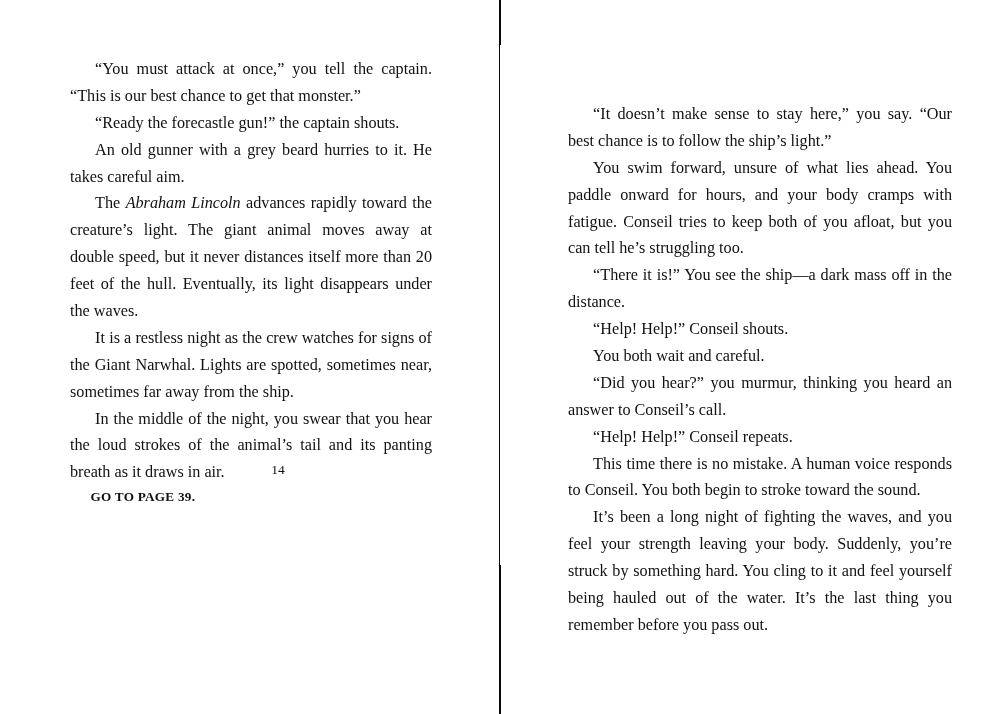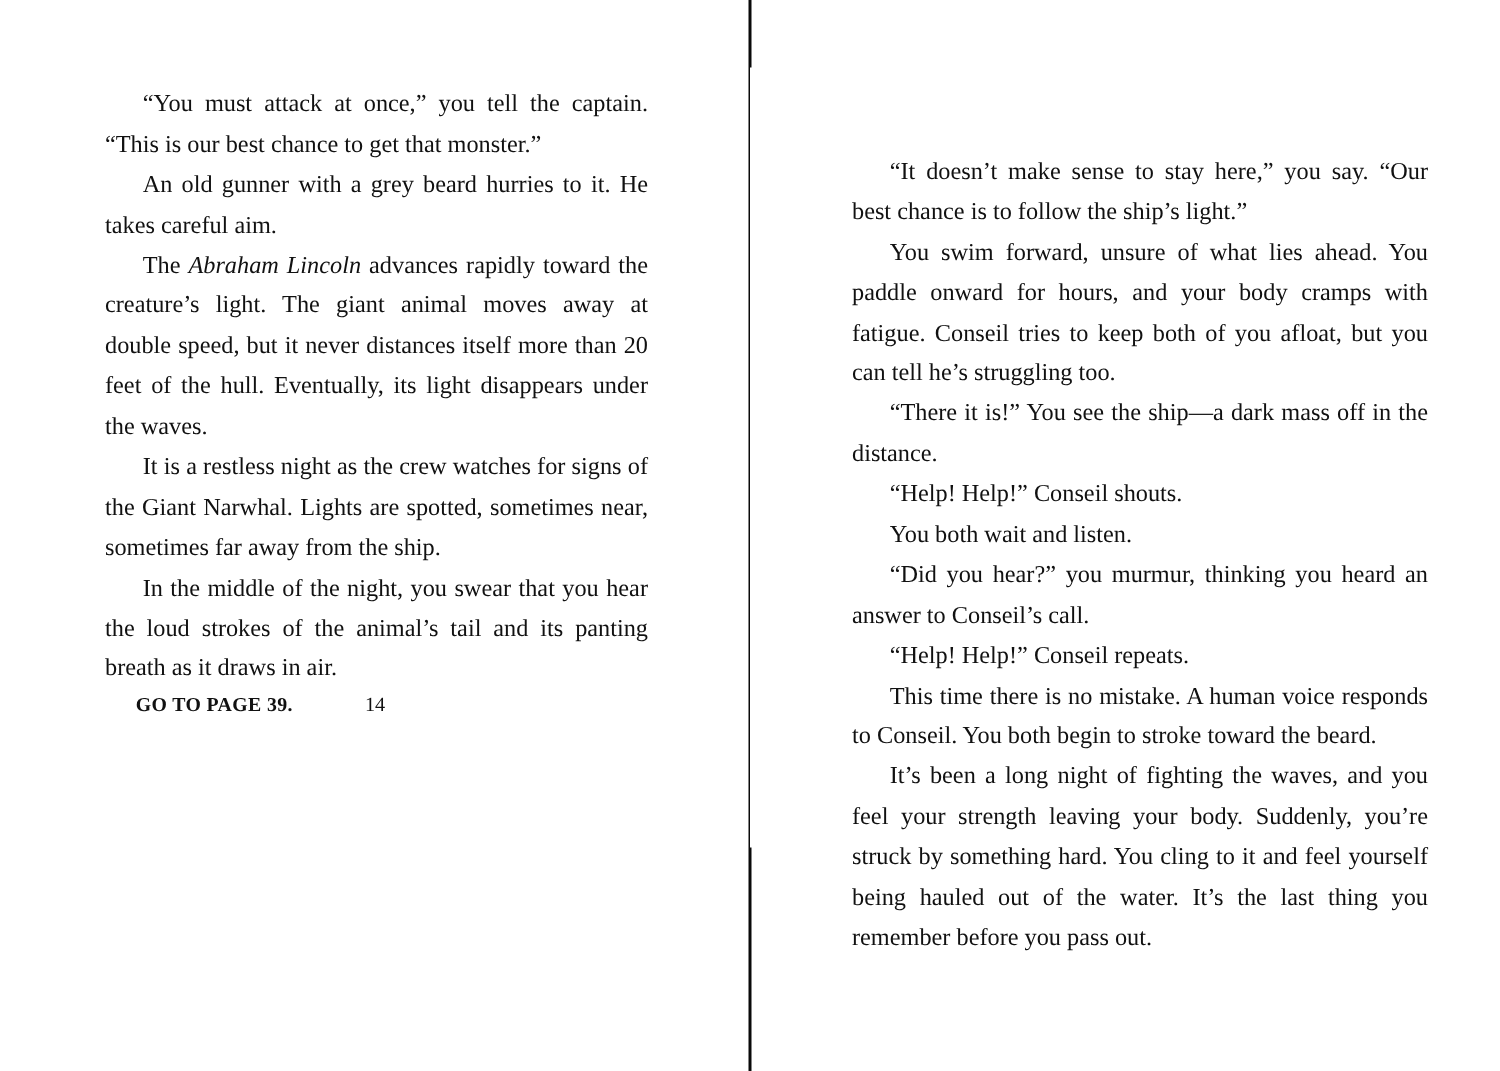--- a/index.html
+++ b/index.html
@@ -70,49 +70,50 @@
   }
   .folio {
     position: absolute;
     bottom: 42px;
     width: 100%;
     left: 0;
     text-align: center;
     font-size: 13.5px;
     color: #111111;
   }
-  .page.left .folio { padding-right: 2px; }
+  .page.left .folio { padding-right: 2px; margin-left: 28px; }
   .page.right .folio { padding-right: 0px; }
 </style>
 </head>
 <body>
 
 <div class="spread">
 
   <div class="page left">
     <div class="text-block">
       <p class="first">“You must attack at once,” you tell the captain. “This is our best chance to get that monster.”</p>
+      <p>“Ready the forecastle gun!” the captain shouts.</p>
       <p>An old gunner with a grey beard hurries to it. He takes careful aim.</p>
       <p>The <em>Abraham Lincoln</em> advances rapidly toward the creature’s light. The giant animal moves away at double speed, but it never distances itself more than 20 feet of the hull. Eventually, its light disappears under the waves.</p>
       <p>It is a restless night as the crew watches for signs of the Giant Narwhal. Lights are spotted, sometimes near, sometimes far away from the ship.</p>
       <p>In the middle of the night, you swear that you hear the loud strokes of the animal’s tail and its panting breath as it draws in air.</p>
       <p class="goto">GO TO PAGE 39.</p>
     </div>
     <div class="folio">14</div>
   </div>
 
   <div class="gutter"></div>
 
   <div class="page right">
     <div class="text-block">
       <p class="first">“It doesn’t make sense to stay here,” you say. “Our best chance is to follow the ship’s light.”</p>
       <p>You swim forward, unsure of what lies ahead. You paddle onward for hours, and your body cramps with fatigue. Conseil tries to keep both of you afloat, but you can tell he’s struggling too.</p>
       <p>“There it is!” You see the ship—a dark mass off in the distance.</p>
       <p>“Help! Help!” Conseil shouts.</p>
-      <p>You both wait and listen.</p>
+      <p>You both wait and careful.</p>
       <p>“Did you hear?” you murmur, thinking you heard an answer to Conseil’s call.</p>
       <p>“Help! Help!” Conseil repeats.</p>
-      <p>This time there is no mistake. A human voice responds to Conseil. You both begin to stroke toward the beard.</p>
+      <p>This time there is no mistake. A human voice responds to Conseil. You both begin to stroke toward the sound.</p>
       <p>It’s been a long night of fighting the waves, and you feel your strength leaving your body. Suddenly, you’re struck by something hard. You cling to it and feel yourself being hauled out of the water. It’s the last thing you remember before you pass out.</p>
     </div>
   </div>
 
 </div>
 
 </body></html>

